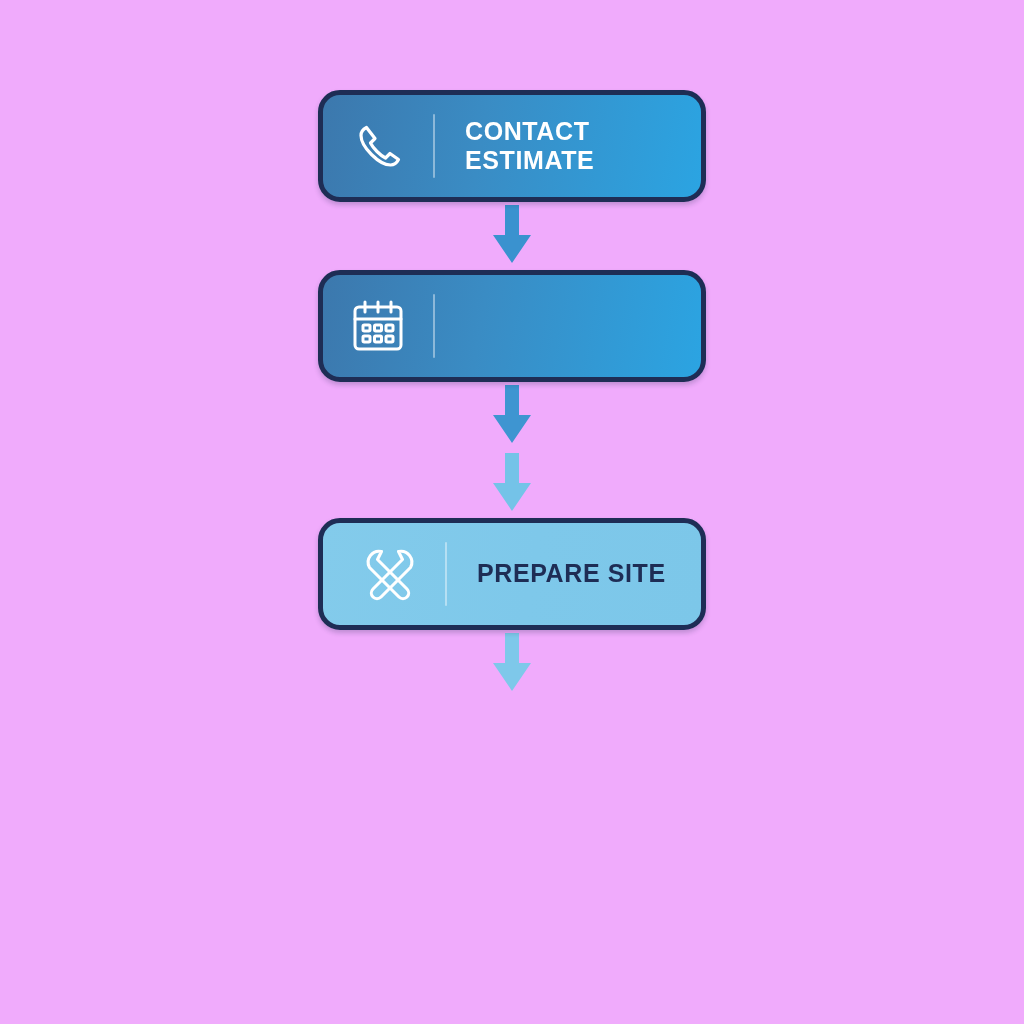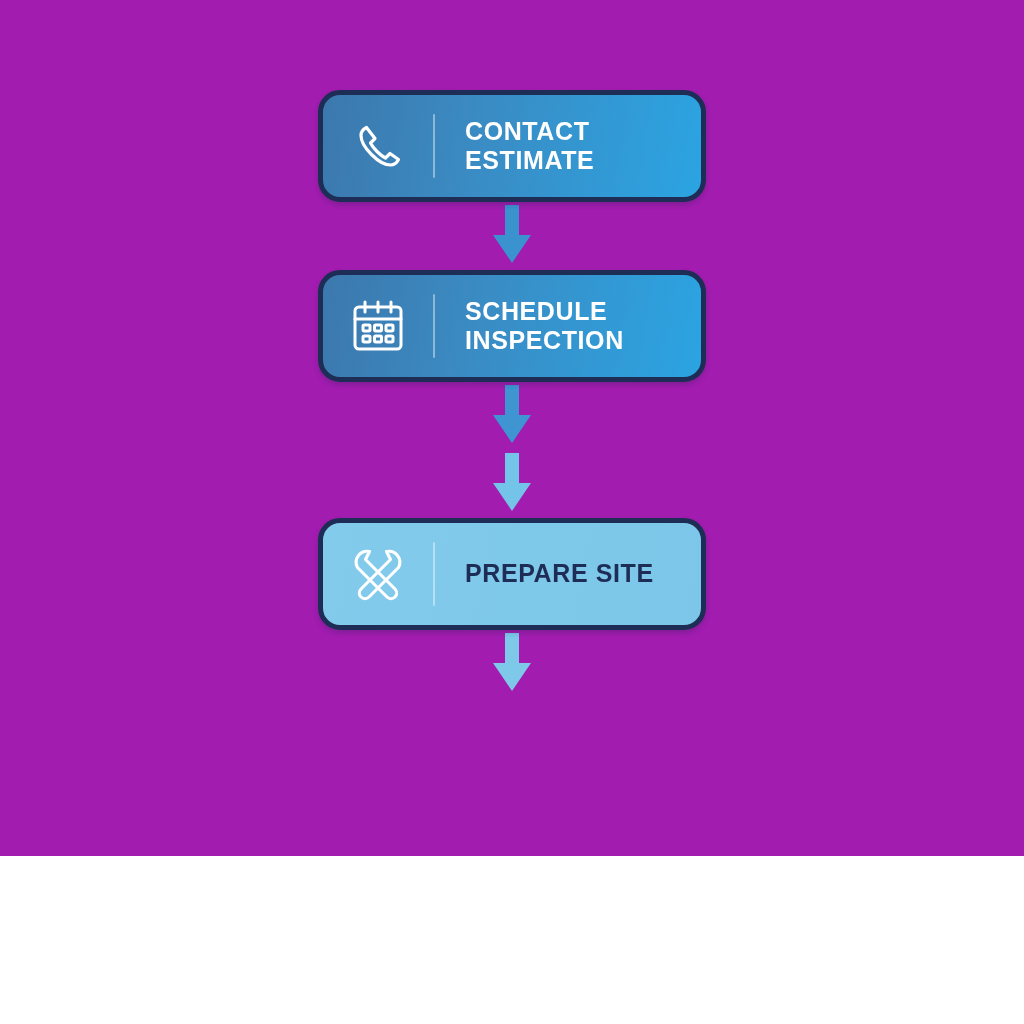--- a/index.html
+++ b/index.html
@@ -10,22 +10,22 @@
     width: 1024px;
     height: 1024px;
     background: #ffffff;
     font-family: "Liberation Sans", sans-serif;
     overflow: hidden;
   }
 
   #flow-canvas {
     position: relative;
     width: 1024px;
-    height: 856px;
-    background: #a21caf;
+    height: 1024px;
+    background: #f0abfc;
   }
 
   .flow-stack {
     position: absolute;
     left: 318px;
     top: 90px;
     width: 388px;
     display: flex;
     flex-direction: column;
     align-items: center;
@@ -46,20 +46,21 @@
   }
 
   .step-box.tone-dark {
     background: linear-gradient(100deg, #3c78ad 0%, #3a8cc4 42%, #2ba4e2 100%);
   }
   .step-box.tone-mid {
     background: linear-gradient(100deg, #3a76ac 0%, #3b93cd 50%, #2ea1de 100%);
   }
   .step-box.tone-light {
     background: linear-gradient(100deg, #83cbeb 0%, #7ec8ea 55%, #7cc7e9 100%);
+    padding-left: 12px;
   }
 
   .icon-cell {
     width: 110px;
     min-width: 110px;
     height: 100%;
     display: flex;
     align-items: center;
     justify-content: center;
   }
@@ -145,24 +146,20 @@
             <rect x="13" y="26" width="7" height="6" rx="1.2"></rect>
             <rect x="24.5" y="26" width="7" height="6" rx="1.2"></rect>
             <rect x="36" y="26" width="7" height="6" rx="1.2"></rect>
             <rect x="13" y="37" width="7" height="6" rx="1.2"></rect>
             <rect x="24.5" y="37" width="7" height="6" rx="1.2"></rect>
             <rect x="36" y="37" width="7" height="6" rx="1.2"></rect>
           </svg>
         </span>
       </div>
       <div class="divider-rule"></div>
-      <div class="label-cell">
-        <div class="step-label label-on-dark">SCHEDULE
-INSPECTION</div>
-      </div>
     </div>
 
     <div class="arrow-connector">
       <svg width="52" height="62" viewBox="0 0 52 62">
         <polygon points="19,0 33,0 33,30 45,30 26,58 7,30 19,30" fill="#3e95d1"></polygon>
       </svg>
     </div>
 
 
     <div class="arrow-connector">

